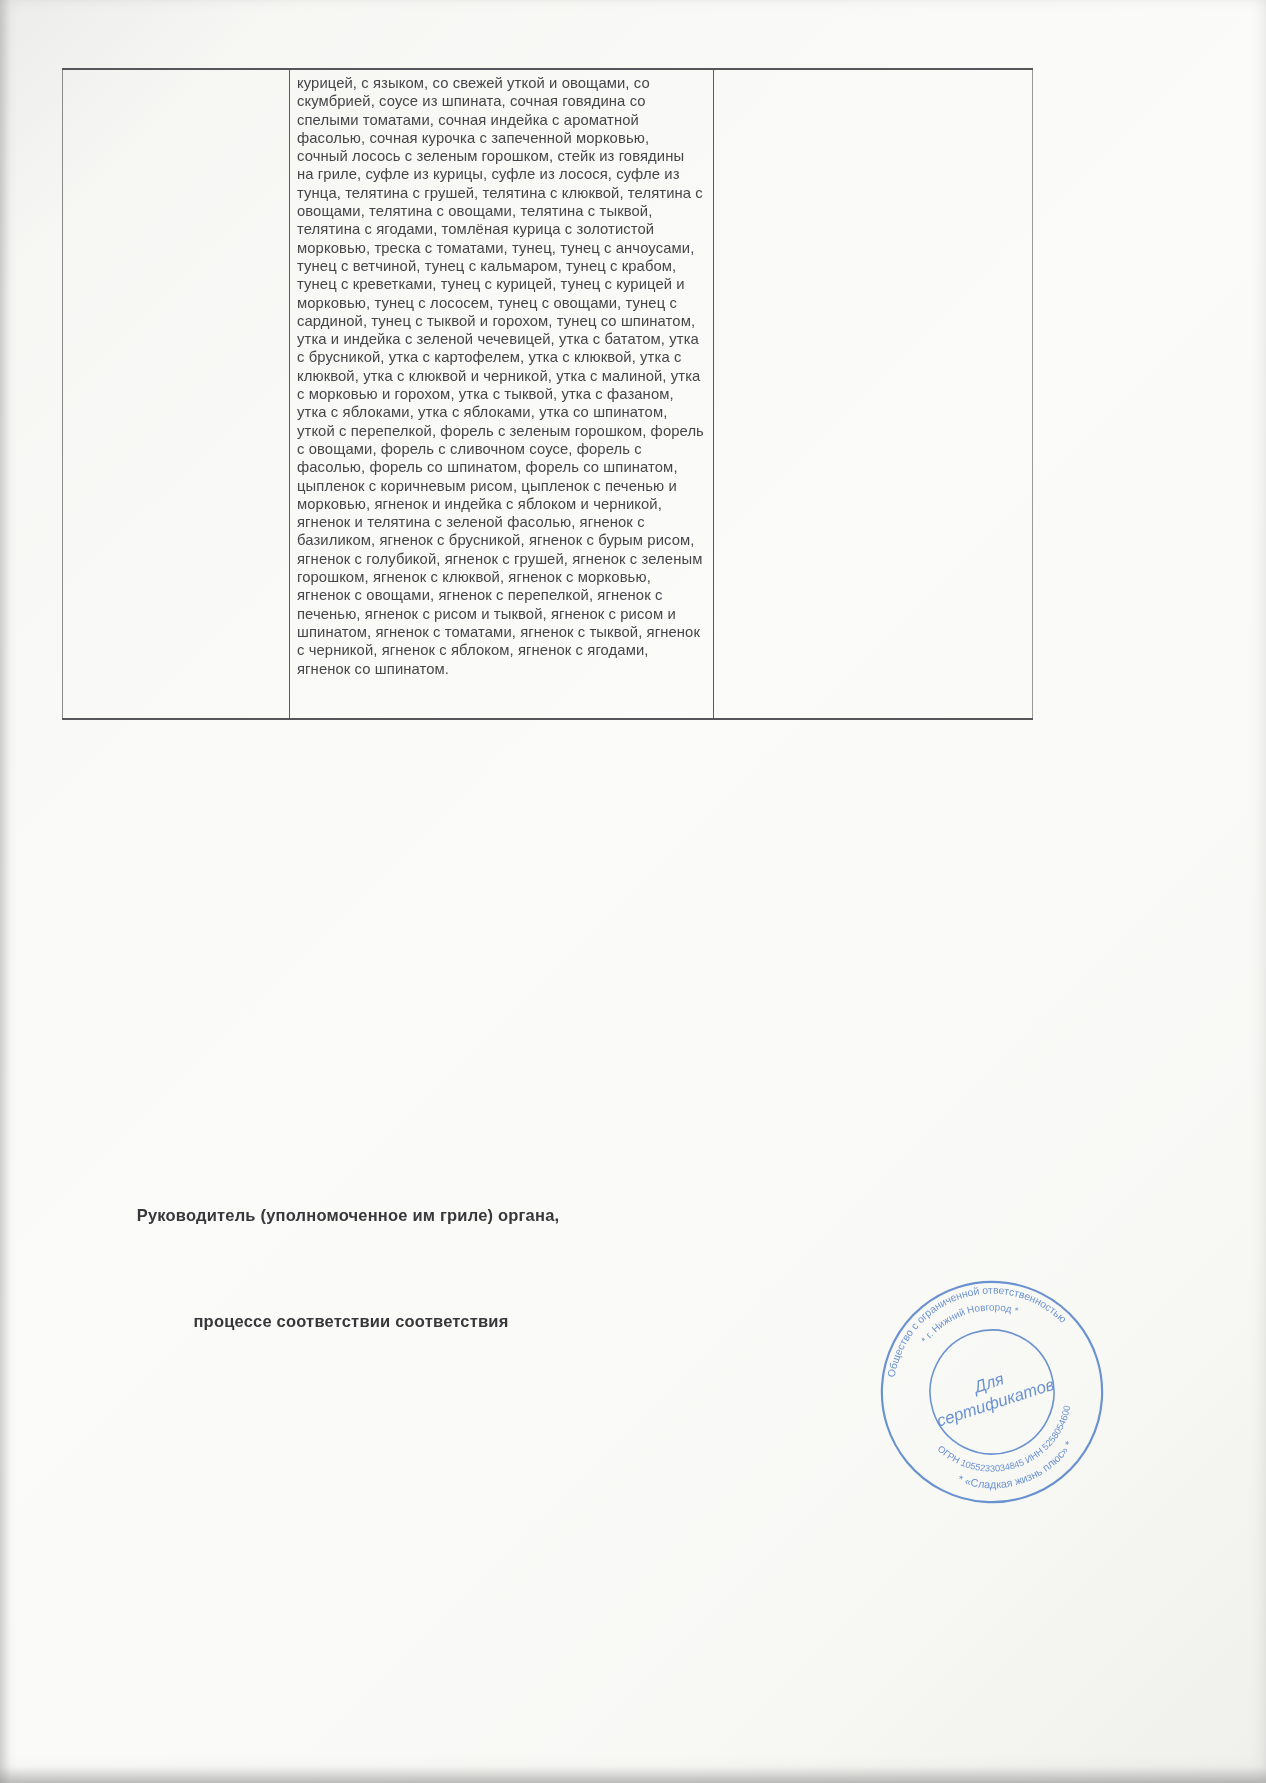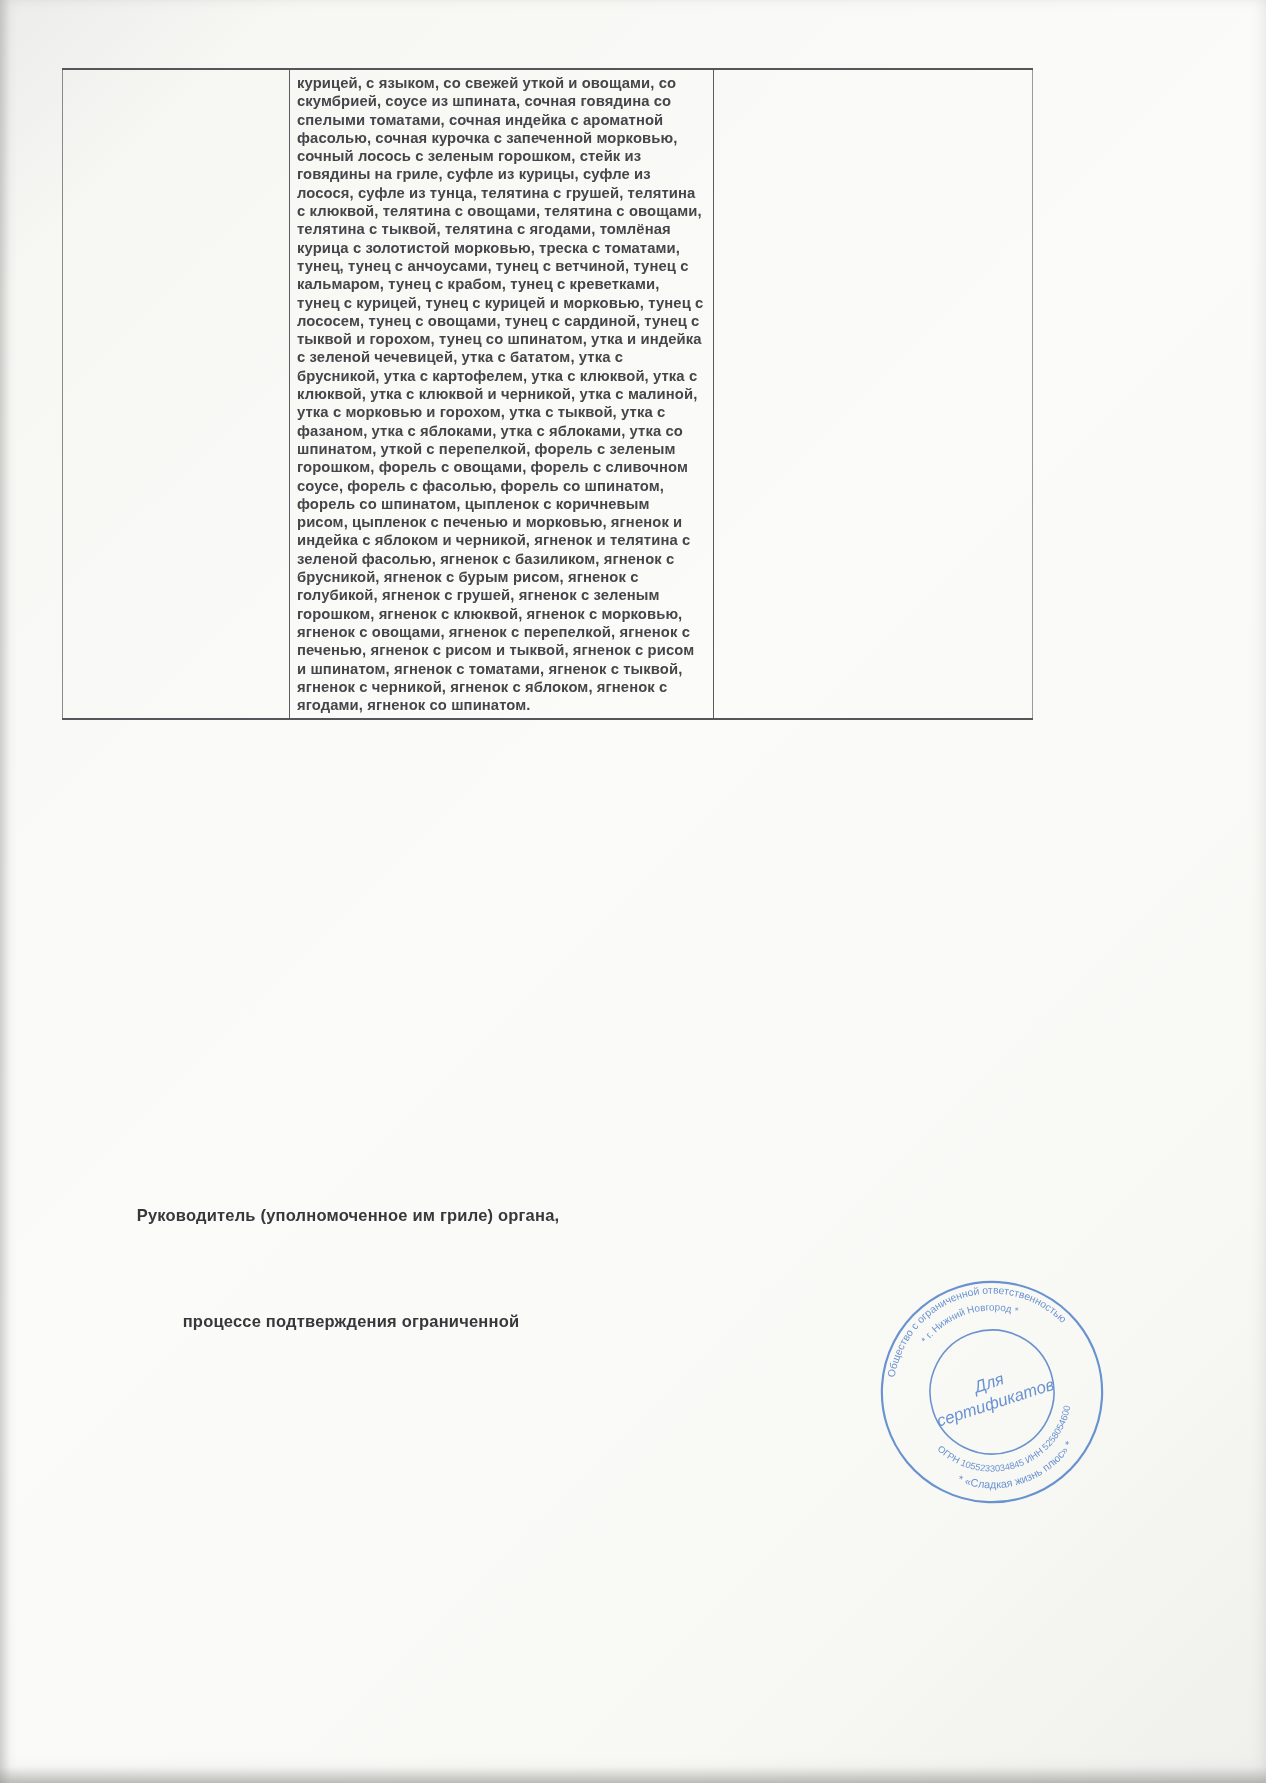--- a/index.html
+++ b/index.html
@@ -23,21 +23,20 @@
   .cell{box-sizing:border-box;height:100%;overflow:hidden;}
   .cell-left{width:228px;border-left:1px solid #8a8a8a;border-right:1.5px solid #5c5c60;}
   .cell-mid{width:424px;border-right:1.5px solid #5c5c60;padding:4px 9px 4px 7px;}
   .cell-right{flex:1;border-right:1px solid #9a9a9a;}
   .product-text{
     margin:0;
     font-size:14.8px;line-height:18.3px;
     color:#46464a;
     letter-spacing:0.1px;
     text-align:left;
-    font-weight:bold;
   }
   
   .sig{
     position:absolute;
     font-weight:bold;
     color:#38383c;
     text-align:center;
     font-size:16.5px;line-height:26px;
     letter-spacing:0.2px;
   }
@@ -70,21 +69,21 @@
       <p class="product-text">курицей, с языком, со свежей уткой и овощами, со скумбрией, соусе из шпината, сочная говядина со спелыми томатами, сочная индейка с ароматной фасолью, сочная курочка с запеченной морковью, сочный лосось с зеленым горошком, стейк из говядины на гриле, суфле из курицы, суфле из лосося, суфле из тунца, телятина с грушей, телятина с клюквой, телятина с овощами, телятина с овощами, телятина с тыквой, телятина с ягодами, томлёная курица с золотистой морковью, треска с томатами, тунец, тунец с анчоусами, тунец с ветчиной, тунец с кальмаром, тунец с крабом, тунец с креветками, тунец с курицей, тунец с курицей и морковью, тунец с лососем, тунец с овощами, тунец с сардиной, тунец с тыквой и горохом, тунец со шпинатом, утка и индейка с зеленой чечевицей, утка с бататом, утка с брусникой, утка с картофелем, утка с клюквой, утка с клюквой, утка с клюквой и черникой, утка с малиной, утка с морковью и горохом, утка с тыквой, утка с фазаном, утка с яблоками, утка с яблоками, утка со шпинатом, уткой с перепелкой, форель с зеленым горошком, форель с овощами, форель с сливочном соусе, форель с фасолью, форель со шпинатом, форель со шпинатом, цыпленок с коричневым рисом, цыпленок с печенью и морковью, ягненок и индейка с яблоком и черникой, ягненок и телятина с зеленой фасолью, ягненок с базиликом, ягненок с брусникой, ягненок с бурым рисом, ягненок с голубикой, ягненок с грушей, ягненок с зеленым горошком, ягненок с клюквой, ягненок с морковью, ягненок с овощами, ягненок с перепелкой, ягненок с печенью, ягненок с рисом и тыквой, ягненок с рисом и шпинатом, ягненок с томатами, ягненок с тыквой, ягненок с черникой, ягненок с яблоком, ягненок с ягодами, ягненок со шпинатом.</p>
     </div>
     <div class="cell cell-right"></div>
   </div>
 
   <div class="sig sig-registrar">
     <div>Руководитель (уполномоченное им гриле) органа,</div>
   </div>
 
   <div class="sig sig-specialist">
-    <div>процессе подтверждения ограниченной</div>
+    <div>процессе соответствии соответствия</div>
   </div>
 
   <div class="stamp">
     <svg viewBox="0 0 240 240">
       <defs>
         <path id="arcTopOuter" d="M 20 120 A 100 100 0 0 1 220 120"></path>
         <path id="arcTopInner" d="M 37 120 A 83 83 0 0 1 203 120"></path>
         <path id="arcBotOuter" d="M 22 120 A 98 98 0 0 0 218 120"></path>
         <path id="arcBotInner" d="M 39 120 A 81 81 0 0 0 201 120"></path>
       </defs>

